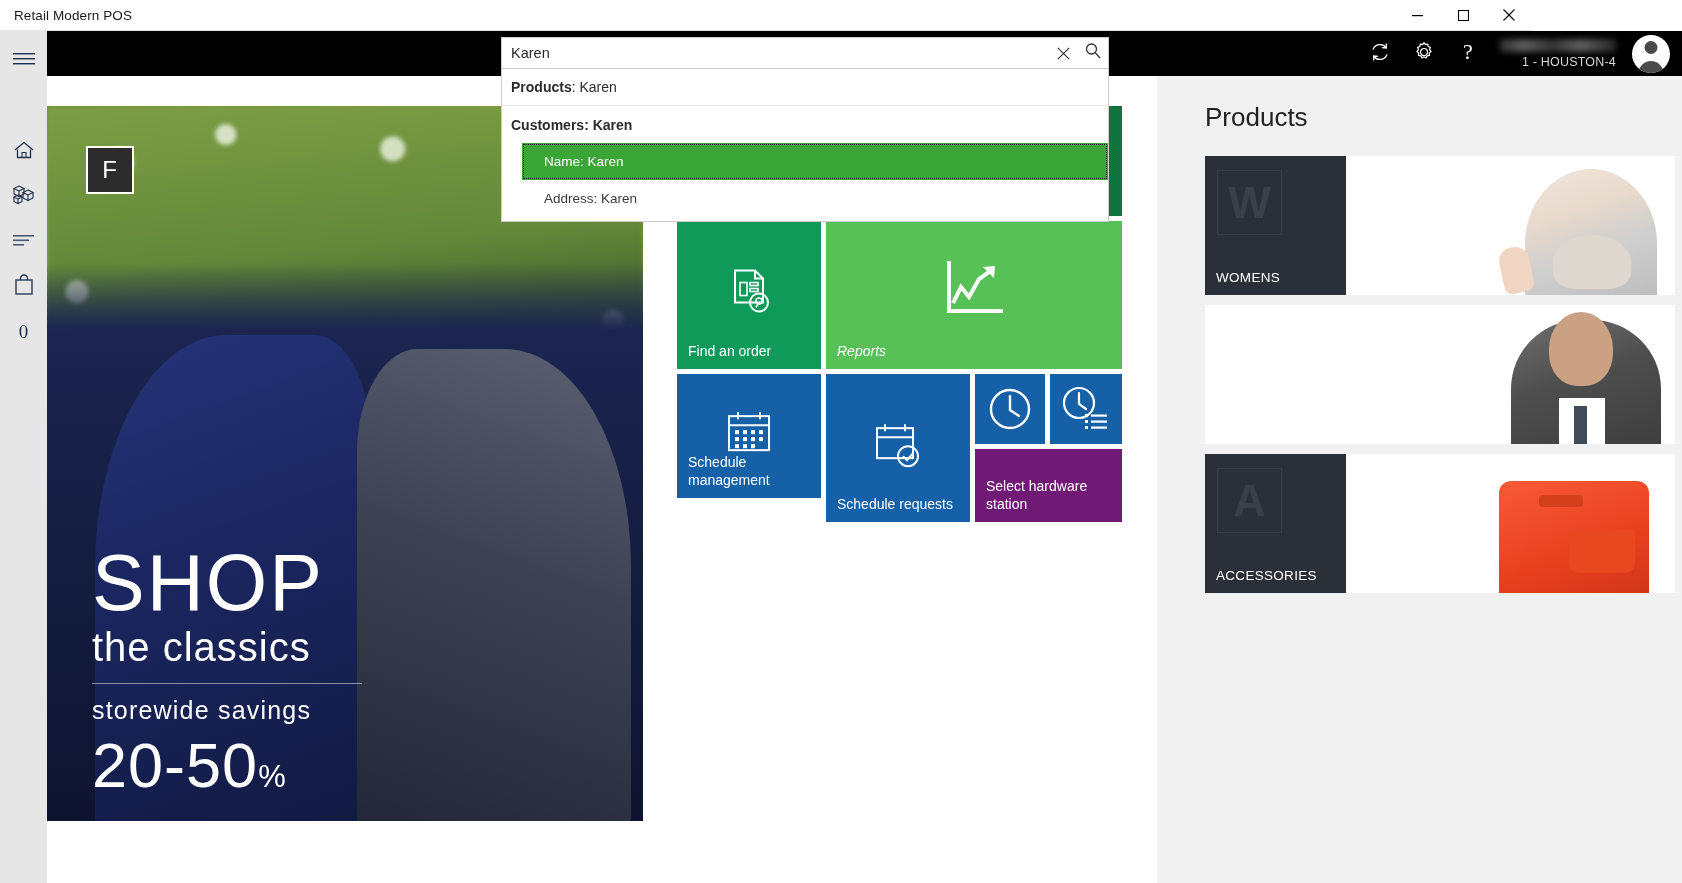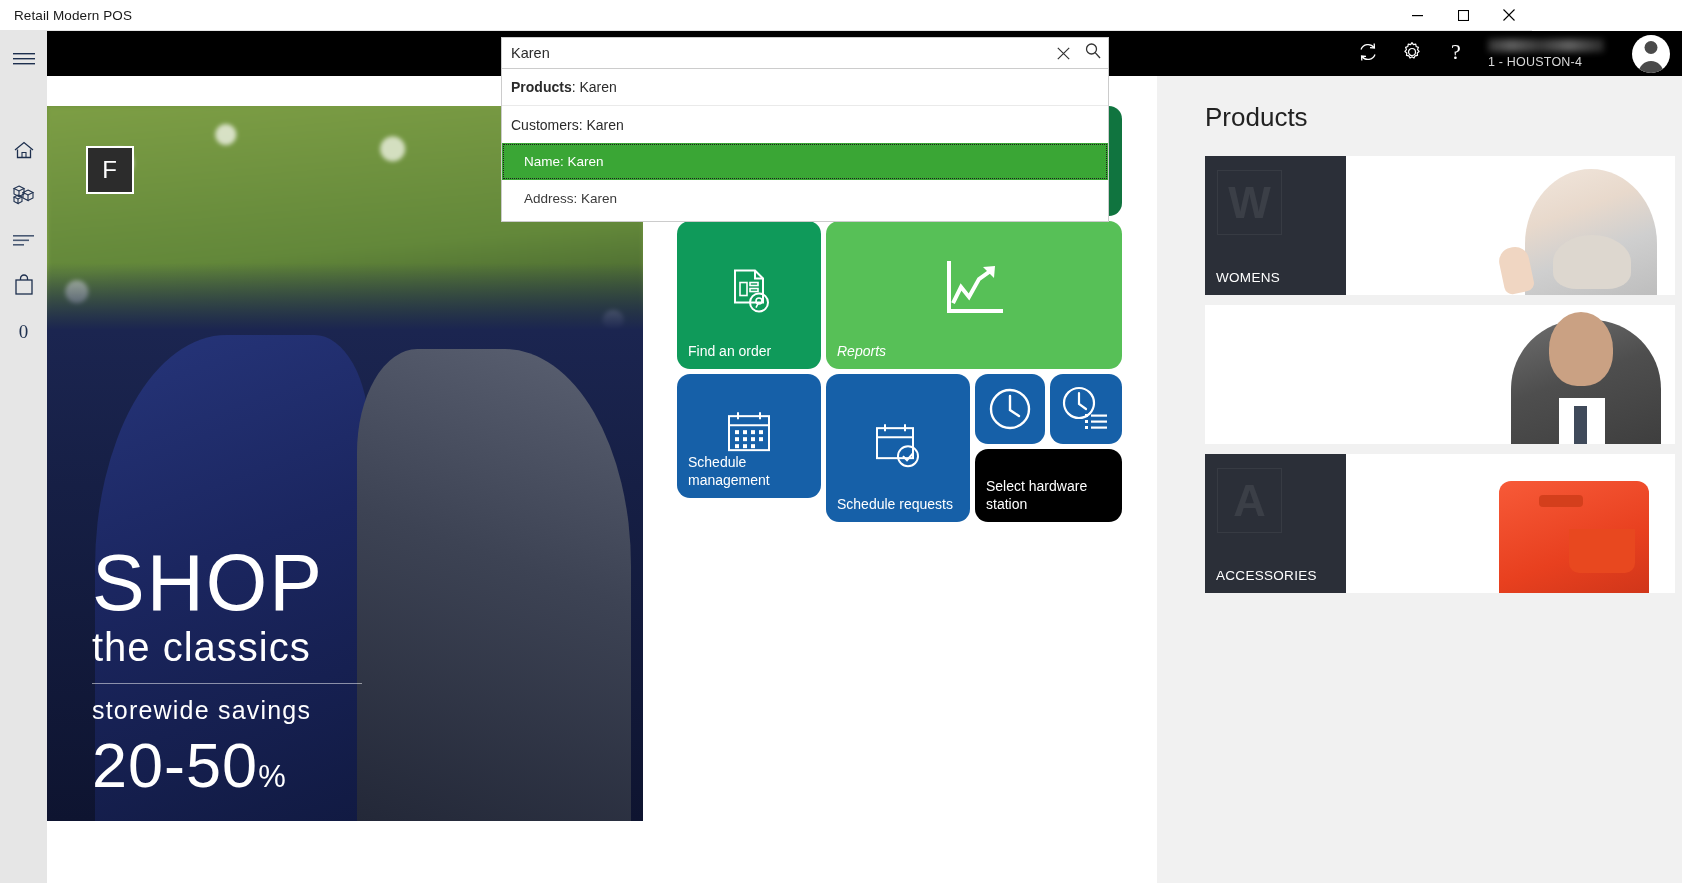--- a/index.html
+++ b/index.html
@@ -55,22 +55,22 @@
   }
   .topbar-right {
     position: absolute; right: 0; top: 0; height: 45px;
     display: flex; align-items: center; gap: 0px;
   }
   .top-icon {
     width: 44px; height: 45px; display: flex; align-items: center; justify-content: center;
     color: #ffffff;
   }
   .user-block {
-    display: flex; flex-direction: column; align-items: flex-start;
-    justify-content: center; height: 36px; margin-left: 10px; margin-right: 22px;
+    display: flex; flex-direction: column; align-items: flex-end;
+    justify-content: center; height: 36px; margin-left: 10px; margin-right: 10px;
   }
   .user-name-blur {
     width: 116px; height: 13px;
     background: linear-gradient(90deg,#3a3a3a,#6d6d6d 20%,#3f3f3f 45%,#707070 70%,#2e2e2e);
     filter: blur(3px); opacity: .85; margin-bottom: 3px;
   }
   .user-store { font-size: 12.5px; color: #d8d8d8; letter-spacing: .2px; }
   .avatar {
     width: 38px; height: 38px; border-radius: 50%; background: #ffffff;
     margin-right: 12px; margin-left: 6px;
@@ -106,25 +106,25 @@
   .suggestions {
     position: absolute; left: 501px; top: 69px; width: 608px;
     background: #ffffff; border: 1px solid #cccccc; border-top: none;
     z-index: 39; padding-bottom: 4px;
   }
   .sug-row {
     height: 37px; display: flex; align-items: center;
     padding-left: 9px; font-size: 14px; color: #2b2b2b;
     border-bottom: 1px solid #eaeaea;
   }
-  .sug-row.last { border-bottom: none; }
+  .sug-row.last { border-bottom: none; font-weight: bold; }
   .sug-row .cat-bold { font-weight: bold; }
   .sug-sub {
     height: 37px; display: flex; align-items: center;
-    padding-left: 22px; font-size: 13.5px; color: #3a3a3a;
+    padding-left: 22px; font-size: 13.5px; color: #3a3a3a; margin-left: 20px;
   }
   .sug-sub.selected {
     background: #3aa635; color: #ffffff;
     outline: 1px dotted #1f1f1f; outline-offset: -2px;
   }
 
   
   .content {
     position: absolute; left: 47px; top: 45px; right: 0; bottom: 0;
     background: #ffffff;
@@ -181,21 +181,21 @@
   .banner-rule { height: 1px; background: rgba(255,255,255,.5); margin: 9px 0 12px 0; }
   .banner-savings { font-size: 25px; letter-spacing: 1.2px; font-weight: 300; }
   .banner-pct { font-size: 63px; letter-spacing: 1px; font-weight: 400; margin-top: 4px; }
   .banner-pct .sym { font-size: 31px; }
 
   
   .tiles {
     position: absolute; left: 630px; top: 30px; width: 445px; height: 520px;
   }
   .tile {
-    position: absolute; color: #ffffff; overflow: hidden; border-radius: 13px;
+    position: absolute; color: #ffffff; overflow: hidden;
   }
   .tile-label {
     position: absolute; left: 11px; bottom: 9px; font-size: 14px; line-height: 1.25;
     color: #ffffff;
   }
   .tile-icon {
     position: absolute; left: 0; right: 0; top: 50%; transform: translateY(-58%);
     display: flex; align-items: center; justify-content: center; color: #fff;
   }
   .tile-icon-c {
@@ -507,21 +507,21 @@
                 <rect x="32" y="30.5" width="16" height="2.2"></rect>
               <rect x="26" y="36" width="3" height="3"></rect>
                 <rect x="32" y="36.5" width="16" height="2.2"></rect>
               <rect x="26" y="42" width="3" height="3"></rect>
                 <rect x="32" y="42.5" width="16" height="2.2"></rect>
             </g>
           </svg>
         </div>
       </div>
 
-      <div class="tile" id="t8" style="left: 298px; top: 343px; width: 147px; height: 73px; background: #000000;">
+      <div class="tile" id="t8" style="left: 298px; top: 343px; width: 147px; height: 73px; background: #701a75;">
         <div class="tile-label" style="white-space:pre-line">Select hardware
 station</div>
       </div>
 
     </div>
 
     <div class="products">
       <div class="products-title">Products</div>
 
       <div class="prod-row" style="top:80px">

